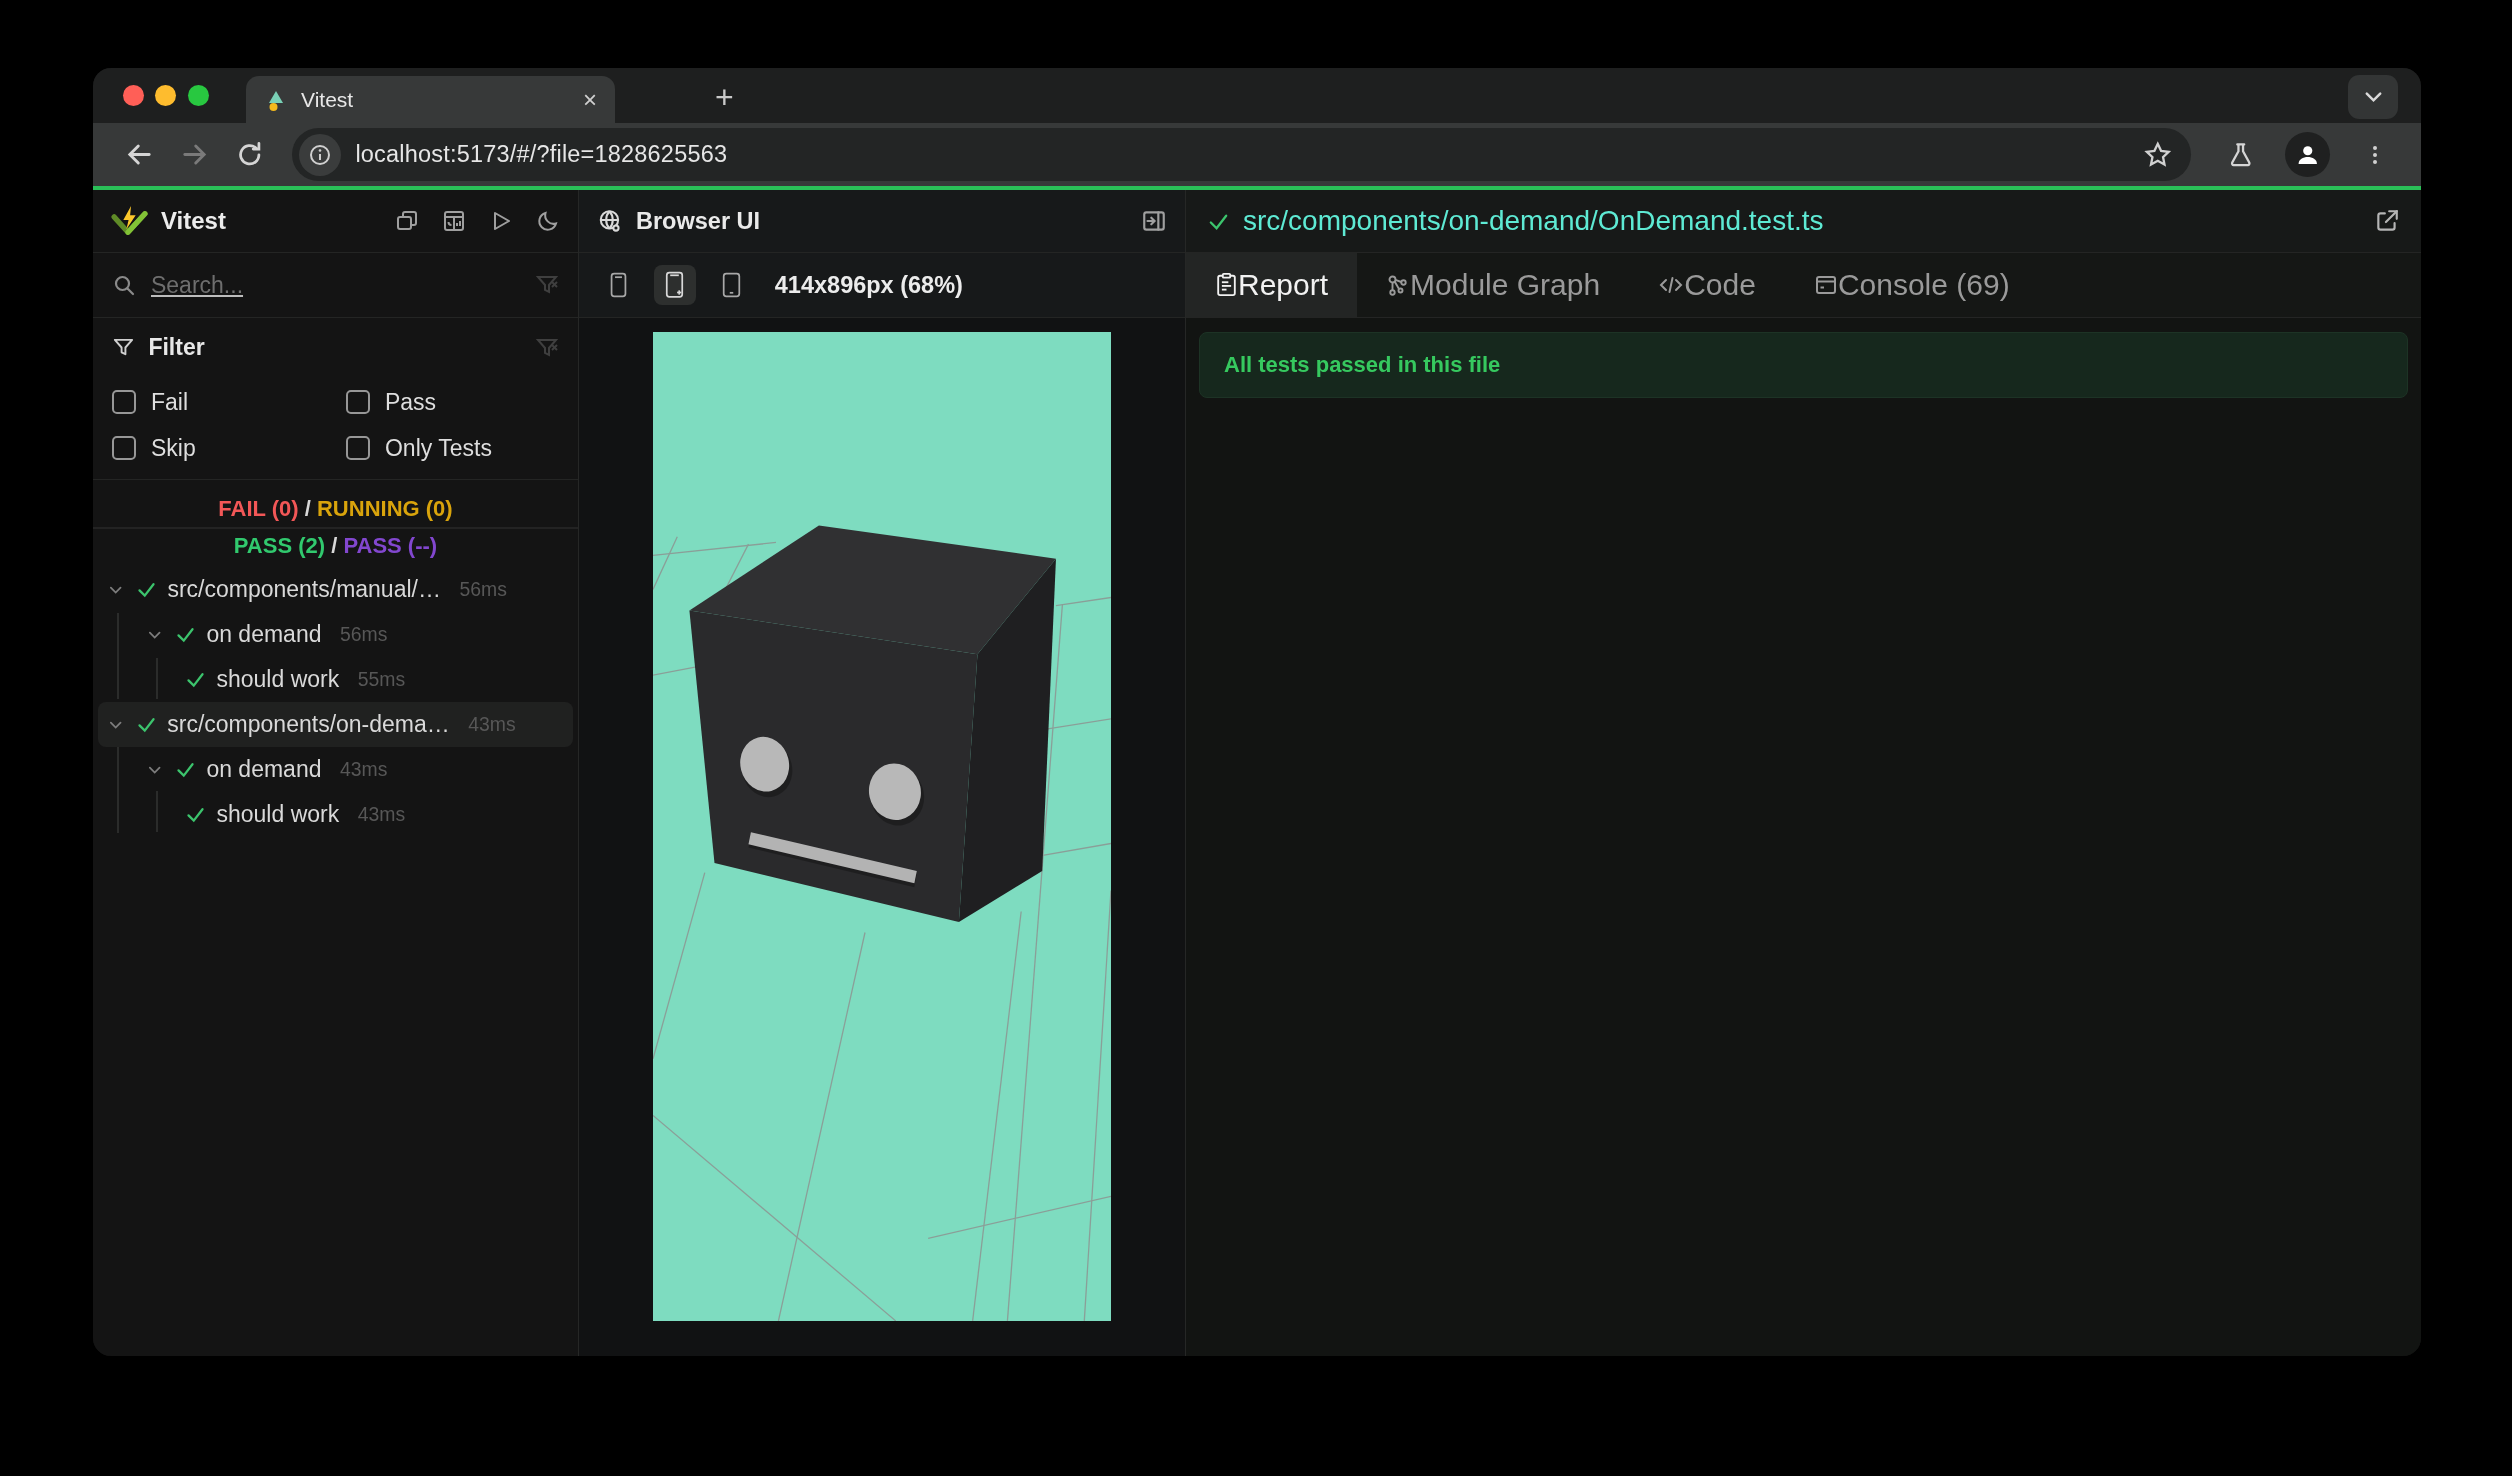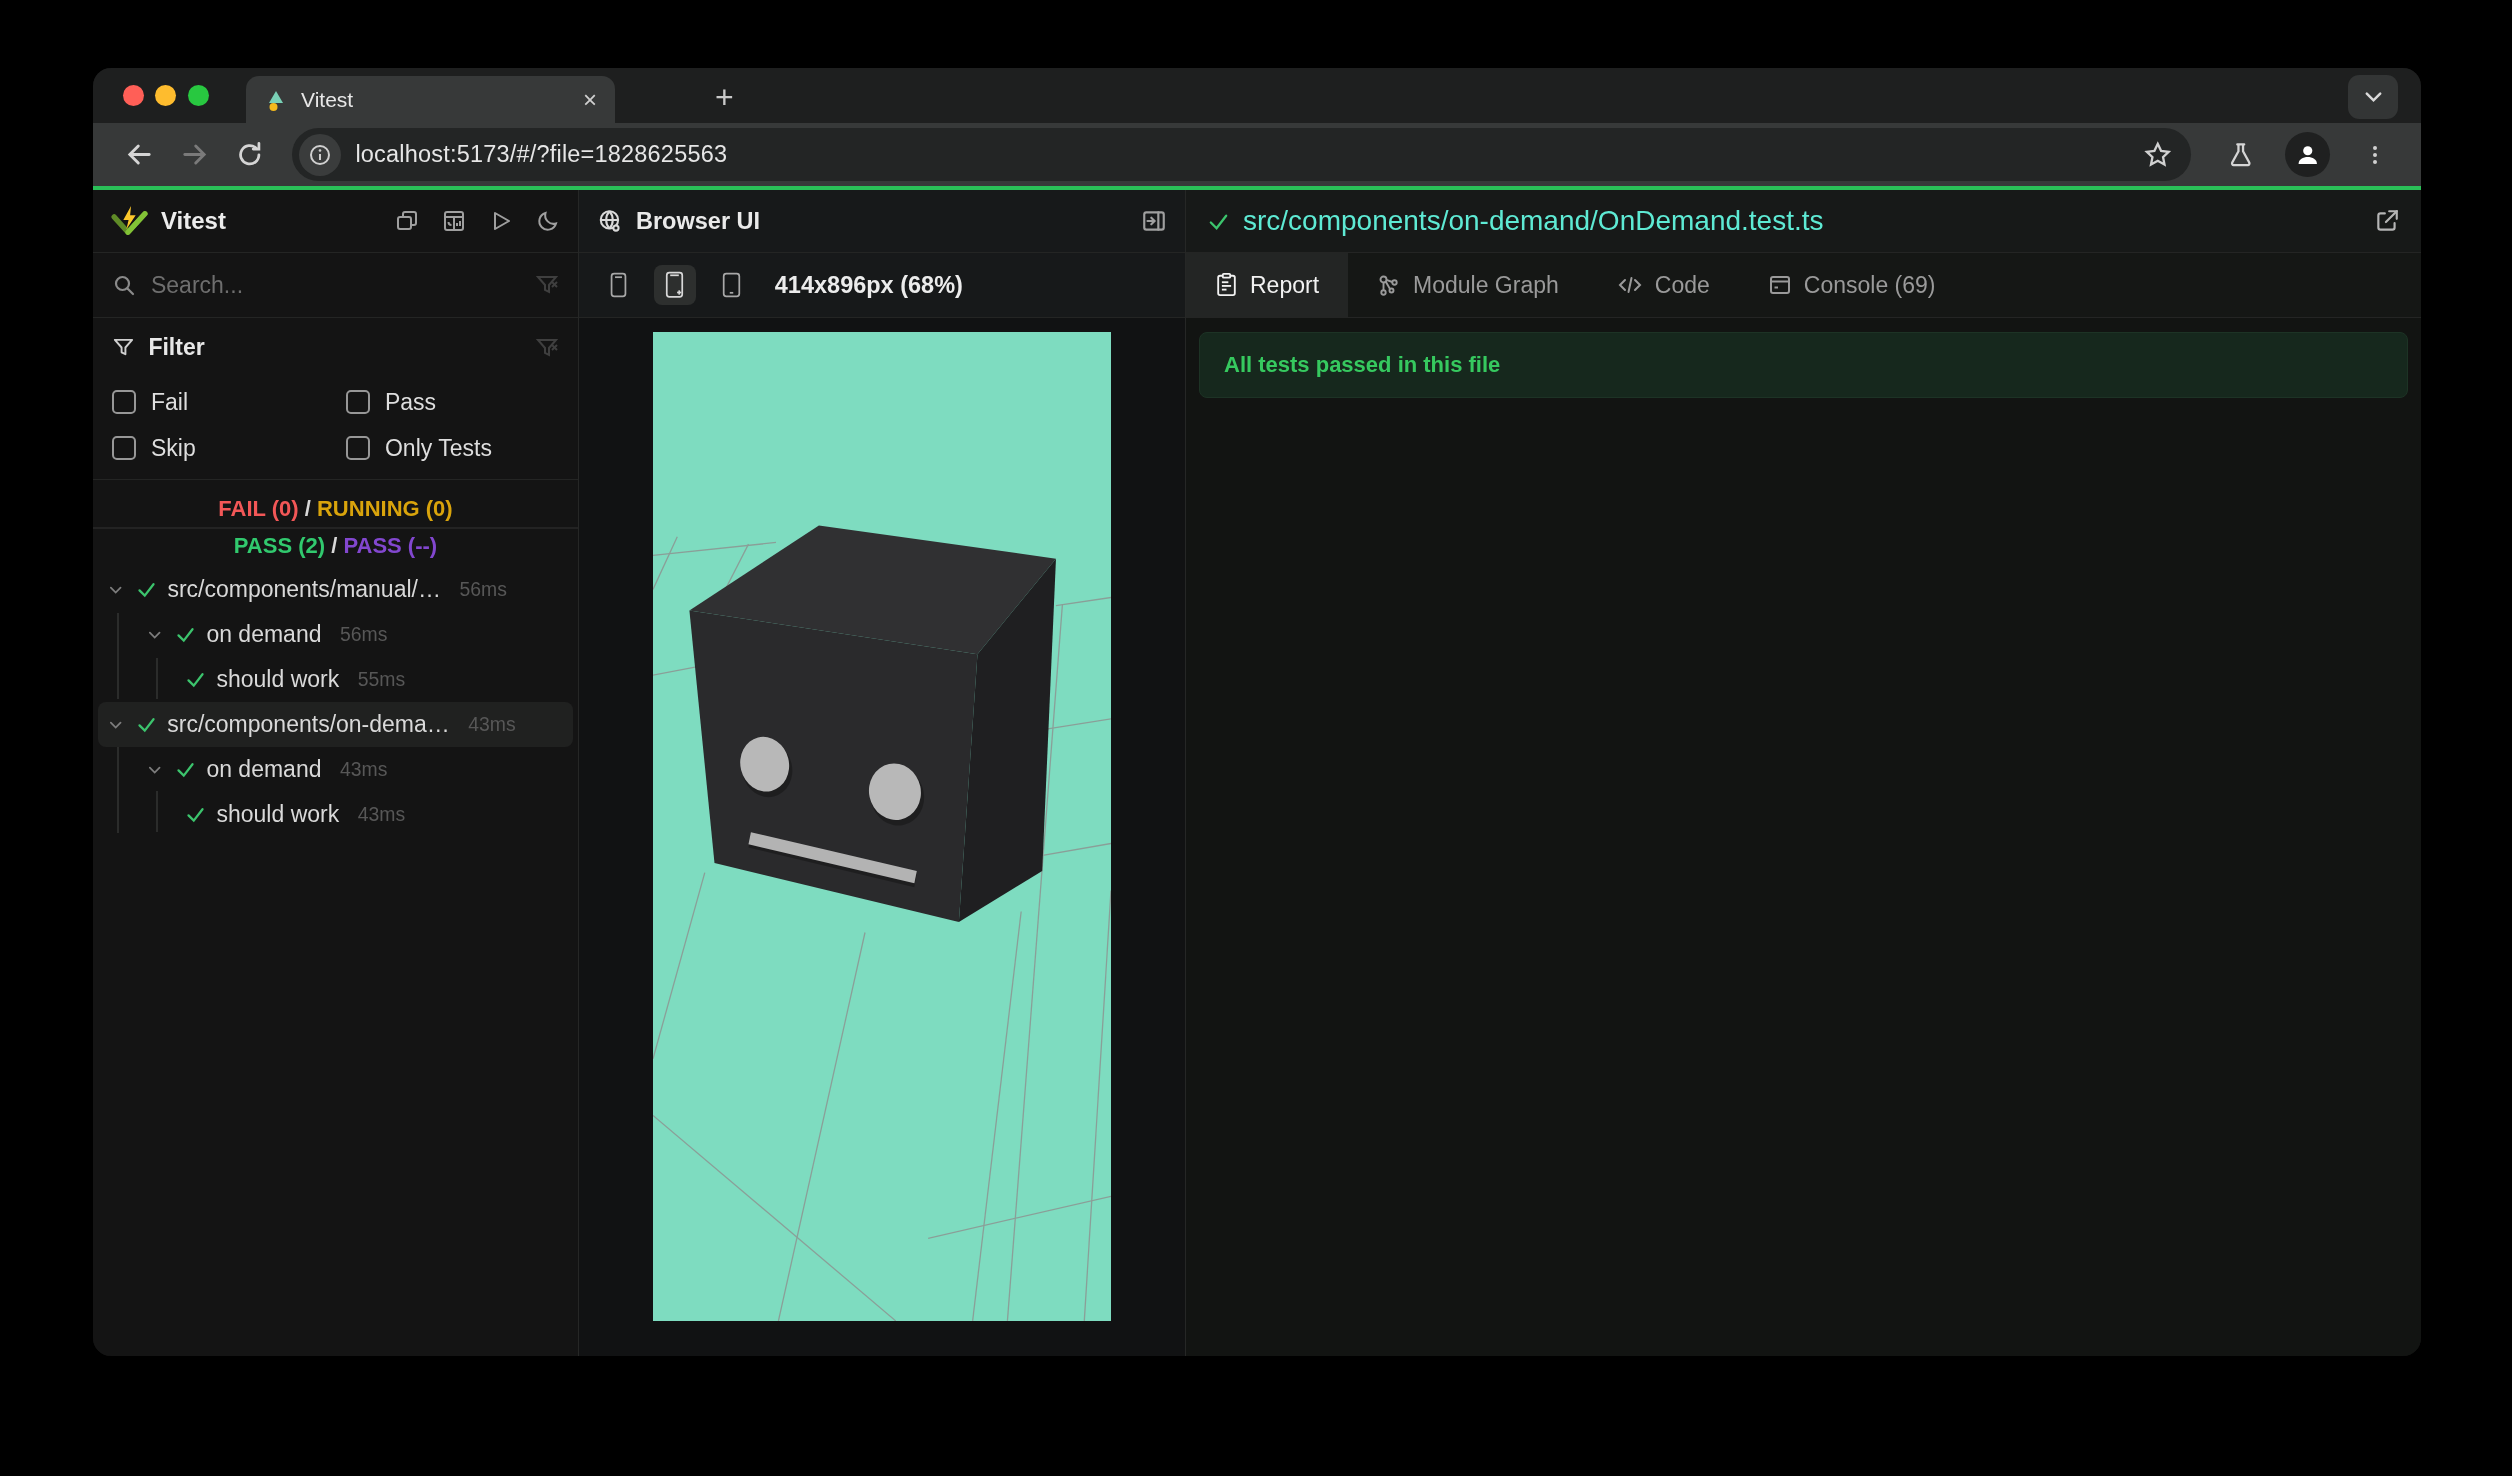--- a/index.html
+++ b/index.html
@@ -39,21 +39,21 @@
   .panel-head { height:63px; border-bottom:1.6px solid #242524; display:flex; align-items:center; gap:13px; flex:0 0 auto; }
   .spacer { flex:1; }
   .icon-btn { color:#9f9f9f; display:flex; align-items:center; justify-content:center; }
 
   
   .sidebar { width:486px; background:#141414; border-right:1.6px solid #262726; display:flex; flex-direction:column; }
   .sidebar .panel-head { padding:0 18px; }
   .app-title { color:#ececec; font-size:24px; font-weight:700; margin-right:4.9px; }
   .sb-icons { display:flex; gap:23px; }
   .search-row { height:65px; border-bottom:1.6px solid #242524; display:flex; align-items:center; padding:0 19.4px; gap:14.6px; flex:0 0 auto; }
-  .search-input { background:transparent; border:none; outline:none; color:#bdbdbd; font-size:23px; flex:1; font-family:inherit; }
+  .search-input { background:transparent; border:none; outline:none; color:#bdbdbd; font-size:23px; flex:1; font-family:inherit;text-decoration:underline; }
   .search-input::placeholder { color:#6e6e6e; }
   .dim-ic { color:#3f3f3f; }
   .filter-block { height:162px; border-bottom:1.6px solid #242524; padding:11.3px 19.4px 0; flex:0 0 auto; }
   .filter-title-row { height:37px; display:flex; align-items:center; gap:13px; color:#cfcfcf; }
   .filter-title { color:#e8e8e8; font-size:23px; font-weight:700; }
   .filter-grid { margin-top:13px; display:grid; grid-template-columns:234px auto; }
   .cb-item { height:46px; display:flex; align-items:center; gap:14.6px; cursor:default; }
   .cb { width:24px; height:24px; border:2px solid #979797; border-radius:4.9px; }
   .cb-label { color:#dedede; font-size:23px; }
   .summary { height:87px; position:relative; text-align:center; padding-top:13px; flex:0 0 auto; }
@@ -84,21 +84,21 @@
   .dev-btn.active { background:#2d2f2e; color:#d8d8d8; }
   .viewport-label { color:#ececec; font-size:23.5px; font-weight:700; margin-left:8px; }
   .preview-wrap { flex:1; display:flex; justify-content:center; align-items:flex-start; padding-top:13.8px; }
   .mint { width:458px; height:989px; background:#7edcc0; }
 
   
   .right { flex:1; background:#121412; display:flex; flex-direction:column; min-width:0; }
   .right .panel-head { background:#171918; padding:0 21px; }
   .file-path { color:#5eead4; font-size:28px; }
   .tabs-row { height:65px; background:#151715; border-bottom:1.6px solid #242524; display:flex; flex:0 0 auto; }
-  .rtab { display:flex; align-items:center; gap:12px; padding:0 29px; font-size:23px; color:#9a9a9a; cursor:default; }
+  .rtab { display:flex; align-items:center; gap:0; padding:0 29px; font-size:30px; color:#9a9a9a; cursor:default; }
   .rtab.active { background:#232524; color:#f2f2f2; }
   .report-content { flex:1; padding:13.8px 13px; }
   .banner { height:66px; background:#16281d; border:0.8px solid #1d3325; border-radius:8px;
             display:flex; align-items:center; padding:0 24px; }
   .banner-text { color:#36c95f; font-size:22px; font-weight:700; }
   svg { display:block; }
 </style>
 </head>
 <body>
 

